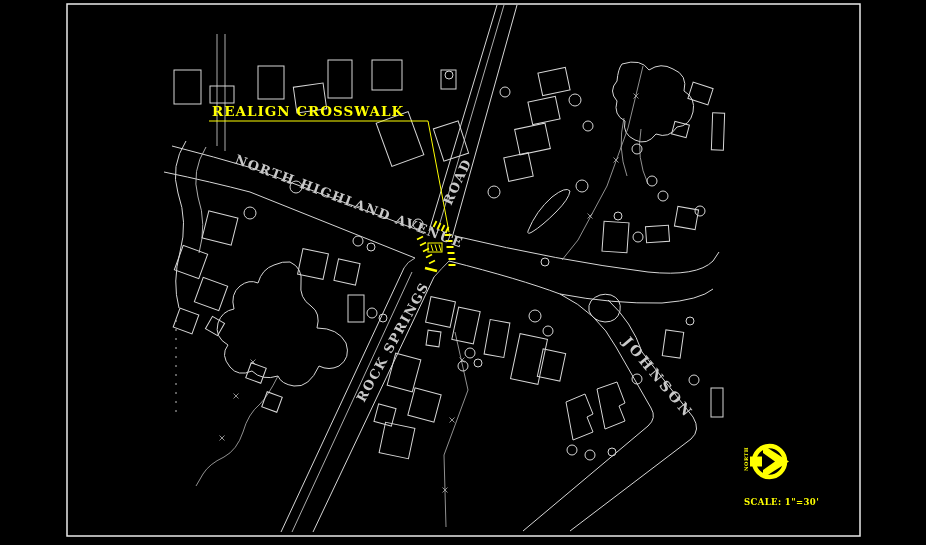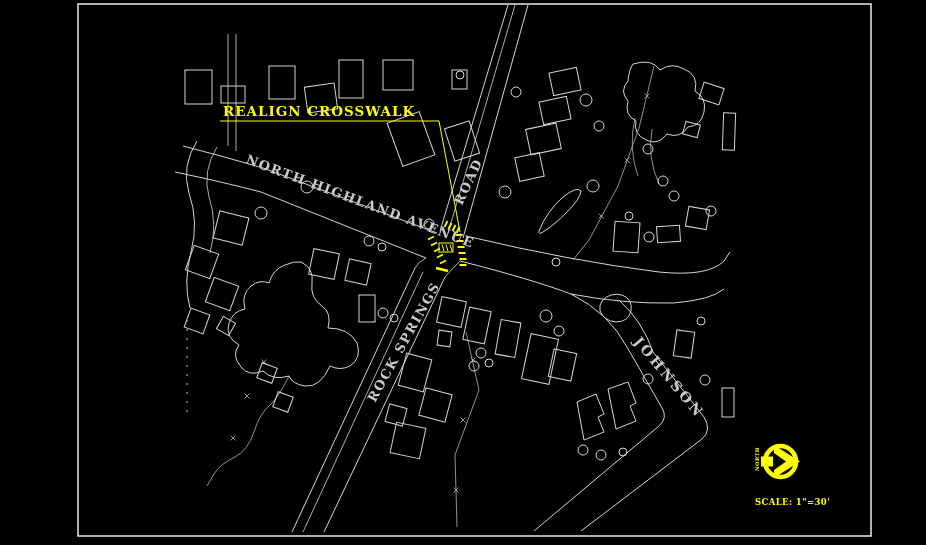--- a/index.html
+++ b/index.html
@@ -1,17 +1,17 @@
 <!DOCTYPE html>
 <html style="--background: #000000; --linework: #d6d6d6; --street_text: #c9c9c9; --highlight: #ffff00; --frame: #eaeaea;"><head>
 <meta charset="utf-8">
 <style>
   html,body{margin:0;padding:0;background:#000;}
   body{width:926px;height:545px;overflow:hidden;font-family:"DejaVu Serif",serif;}
-  #stage{position:relative;width:784px;height:545px;background:var(--background,#000);margin-left:11px;}
+  #stage{position:relative;width:784px;height:545px;background:var(--background,#000);}
   svg{display:block;}
   .frame{fill:none;stroke:var(--frame,#eaeaea);stroke-width:1.5;}
   .rl{fill:none;stroke:var(--linework,#d6d6d6);stroke-width:1;}
   .rl2{fill:none;stroke:#bfbfbf;stroke-width:.9;}
   .dot{fill:none;stroke:#bfbfbf;stroke-width:1;stroke-dasharray:2,7;}
   .fl{fill:none;stroke:#b5b5b5;stroke-width:.8;}
   .bld{fill:none;stroke:var(--linework,#d6d6d6);stroke-width:1;}
   .tree{fill:none;stroke:var(--linework,#d6d6d6);stroke-width:1;}
   .blob{fill:none;stroke:var(--linework,#d6d6d6);stroke-width:1;}
   .cw{stroke:var(--highlight,#ffff00);fill:none;stroke-width:1.8;}

